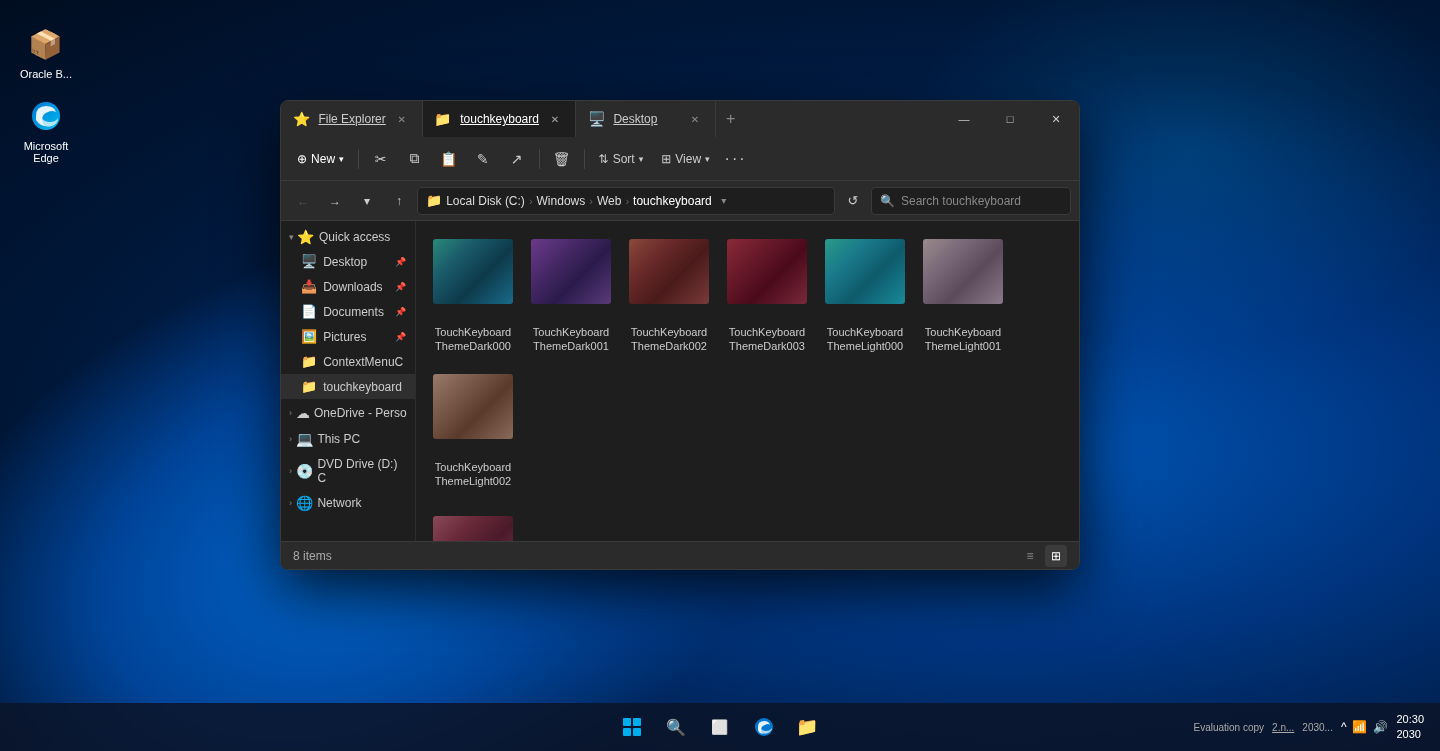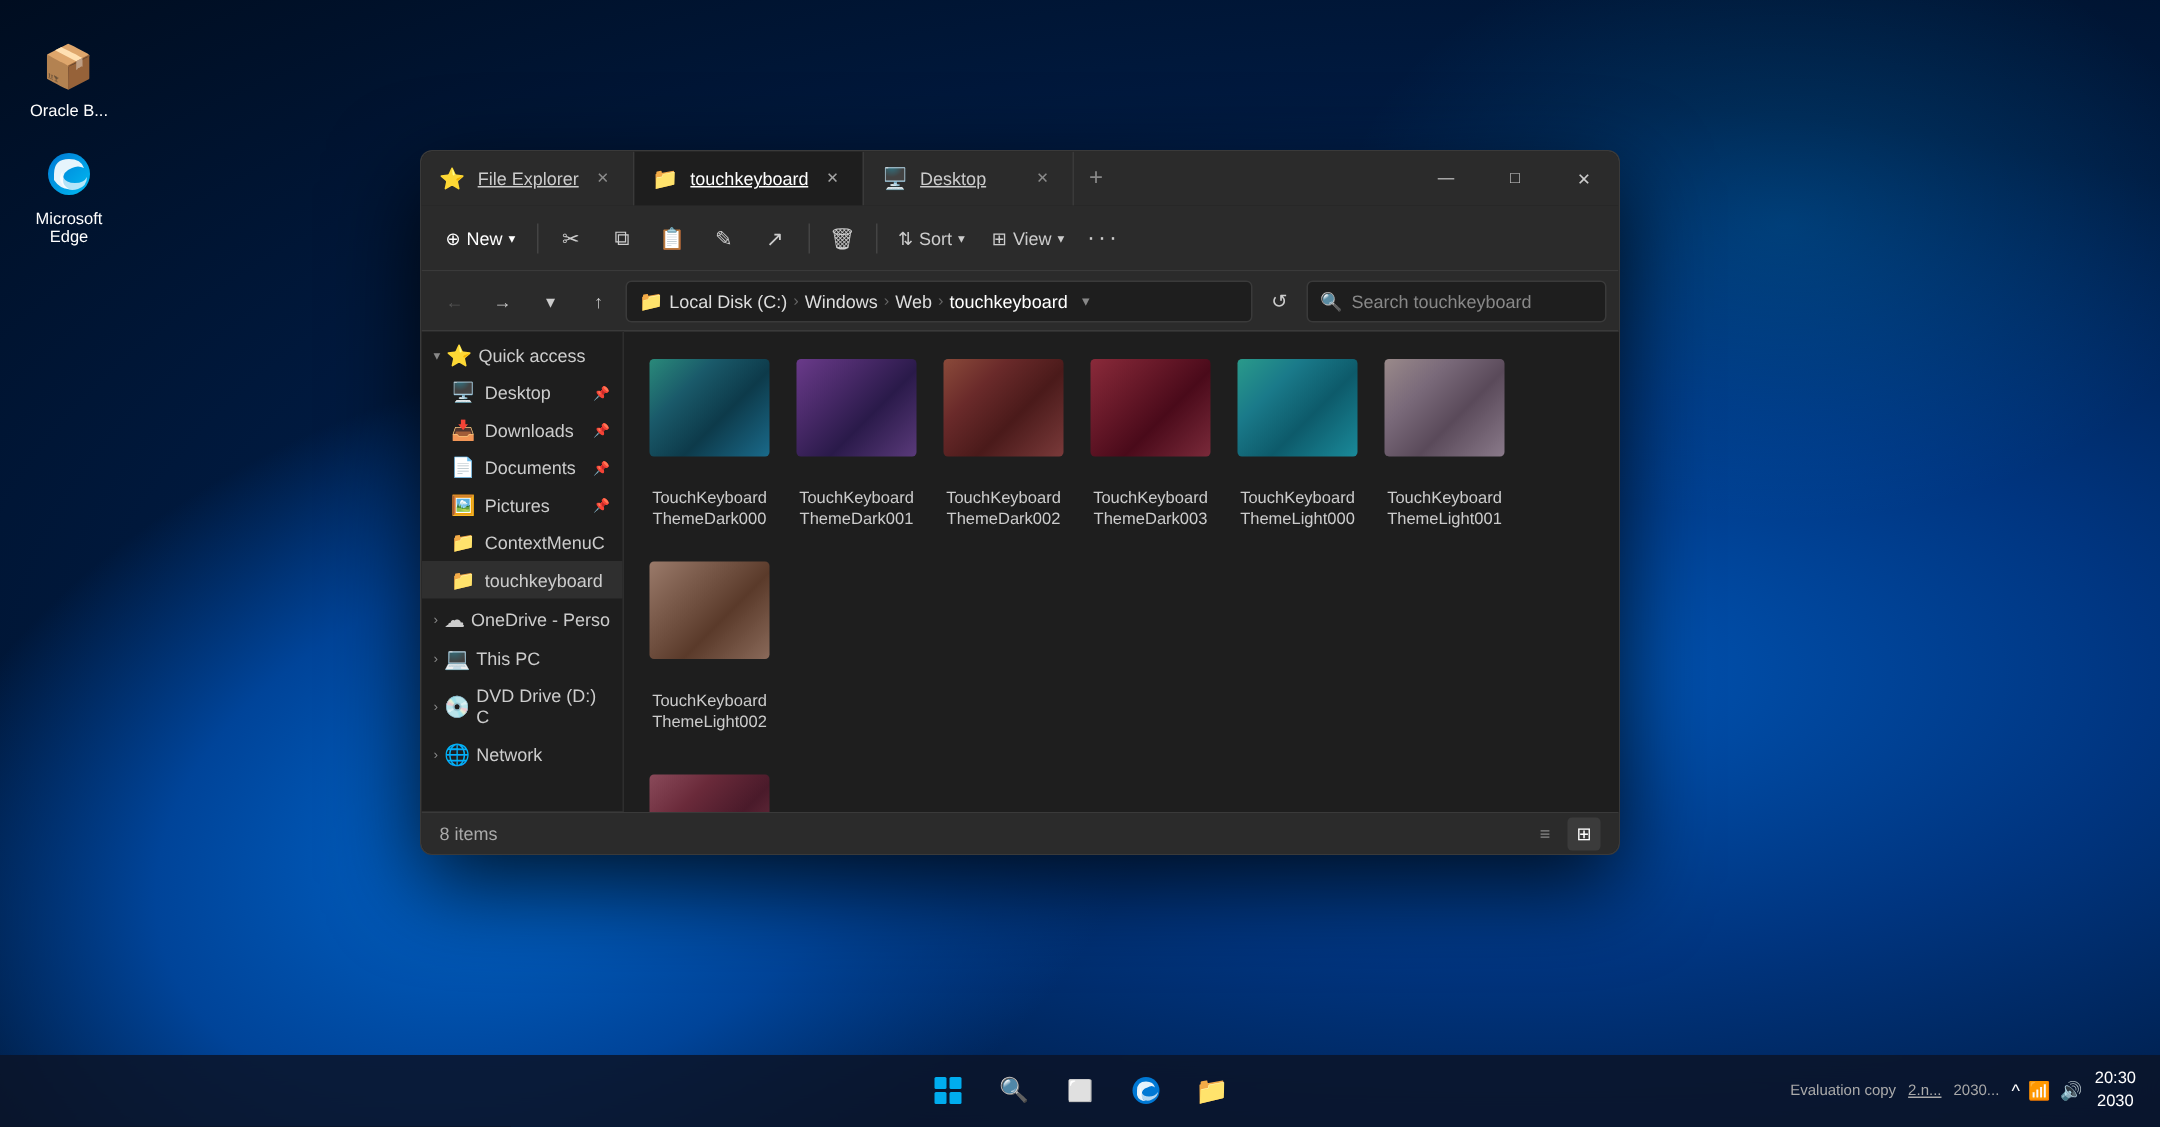--- a/index.html
+++ b/index.html
@@ -91,21 +91,21 @@
       height: 40px;
       display: flex;
       align-items: center;
       justify-content: center;
       border-radius: 6px;
       cursor: pointer;
       font-size: 16px;
       color: #fff;
     }
     .taskbar-time {
-      text-align: center;
+      text-align: left;
       line-height: 1.4;
       font-size: 11px;
     }
     .sys-tray {
       display: flex;
       align-items: center;
       gap: 6px;
       font-size: 12px;
       color: #fff;
     }

